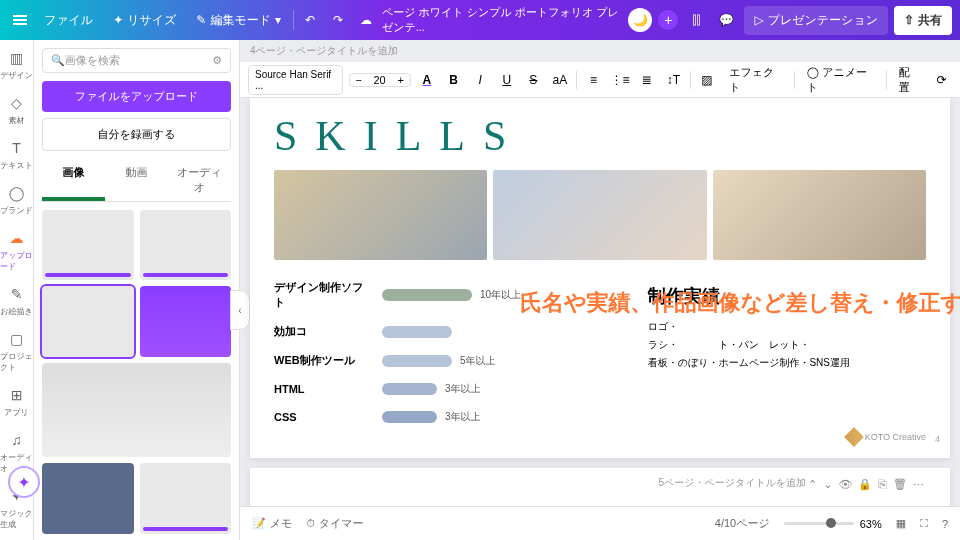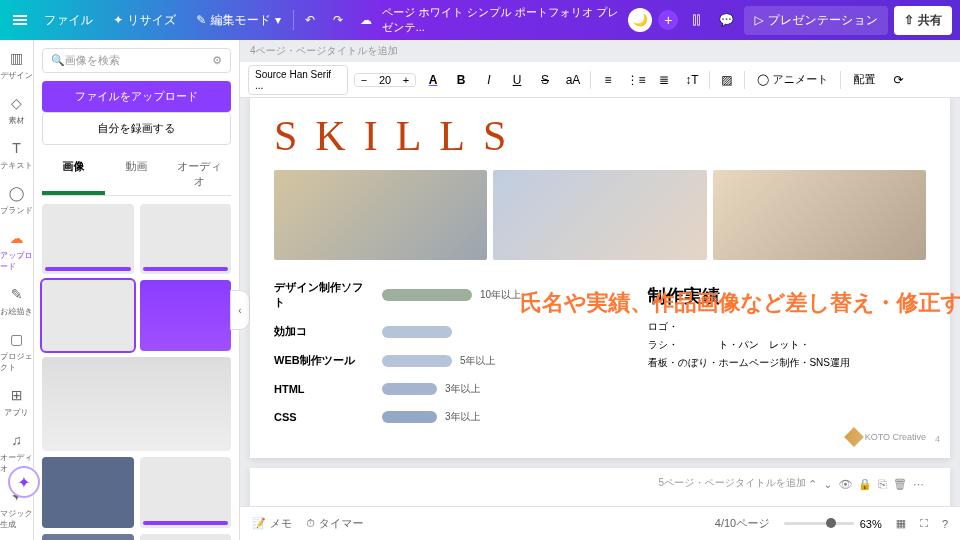--- a/index.html
+++ b/index.html
@@ -17,42 +17,42 @@
 .icon-btn{width:24px;height:24px;display:flex;align-items:center;justify-content:center;cursor:pointer}
 .present-btn{background:rgba(255,255,255,0.15);padding:6px 10px;border-radius:4px;cursor:pointer;display:flex;align-items:center;gap:4px}
 .share-btn{background:#fff;color:#333;padding:6px 10px;border-radius:4px;cursor:pointer;font-weight:bold;display:flex;align-items:center;gap:4px}
 .main{display:flex;height:500px}
 .sidebar{width:34px;background:#fff;border-right:1px solid #e0e0e0;display:flex;flex-direction:column;align-items:center;padding-top:8px;gap:12px}
 .side-item{display:flex;flex-direction:column;align-items:center;font-size:8px;color:#666;cursor:pointer;gap:2px}
 .side-item.active{color:#8b3dff}
 .side-icon{width:20px;height:20px;display:flex;align-items:center;justify-content:center;font-size:14px}
 .panel{width:206px;background:#fff;border-right:1px solid #e0e0e0;padding:8px;overflow-y:auto}
 .search-box{display:flex;align-items:center;border:1px solid #ddd;border-radius:4px;padding:4px 8px;margin-bottom:8px;font-size:11px;color:#999}
-.upload-btn{width:100%;background:#8b3dff;color:#fff;border:none;padding:8px;border-radius:4px;font-size:11px;cursor:pointer}
+.upload-btn{width:100%;background:#8b3dff;color:#fff;border:none;padding:8px;border-radius:4px;font-size:11px;margin-bottom:6px;cursor:pointer}
 .record-btn{width:100%;background:#fff;border:1px solid #ddd;padding:8px;border-radius:4px;font-size:11px;margin-bottom:8px;cursor:pointer}
 .tabs{display:flex;border-bottom:1px solid #e0e0e0;margin-bottom:8px}
 .tab{flex:1;text-align:center;padding:6px;font-size:11px;cursor:pointer;color:#666}
 .tab.active{color:#000;border-bottom:4px solid #15803d;font-weight:bold}
 .thumbs{display:grid;grid-template-columns:1fr 1fr;gap:6px}
 .thumb{aspect-ratio:1.3;background:#e8e8e8;border-radius:4px;cursor:pointer;position:relative;overflow:hidden}
 .thumb.sel{outline:2px solid #8b3dff}
 .thumb-bar{position:absolute;bottom:3px;left:3px;right:3px;height:4px;background:#8b3dff;border-radius:2px}
 .canvas-area{flex:1;background:#ebecf0;display:flex;flex-direction:column;position:relative}
 .toolbar{height:36px;background:#fff;border-bottom:1px solid #e0e0e0;display:flex;align-items:center;padding:0 8px;gap:6px;font-size:11px;position:relative;z-index:2}
 .font-sel{border:1px solid #ddd;padding:3px 6px;border-radius:4px;font-size:10px;width:100px}
 .size-ctrl{display:flex;align-items:center;border:1px solid #ddd;border-radius:4px}
 .size-btn{width:18px;text-align:center;cursor:pointer}
 .size-val{width:24px;text-align:center;border:none;font-size:11px}
 .tb-btn{width:22px;height:22px;display:flex;align-items:center;justify-content:center;cursor:pointer;font-size:12px;border-radius:3px}
 .tb-sep{width:1px;height:18px;background:#ddd}
 .tb-text{padding:3px 6px;cursor:pointer;font-size:11px}
 .page-label{font-size:10px;color:#999;padding:4px 10px}
 .canvas-wrap{flex:1;overflow:auto;padding:0 10px 10px;position:relative}
 .slide{width:700px;background:#fff;margin:0 auto;box-shadow:0 2px 8px rgba(0,0,0,0.1);padding:14px 24px 20px;position:relative}
-.skills-title{font-family:serif;font-size:42px;letter-spacing:18px;color:#c2410c;font-weight:300;margin-bottom:10px}
+.skills-title{font-family:serif;font-size:42px;letter-spacing:18px;color:#0f766e;font-weight:300;margin-bottom:10px}
 .img-row{display:flex;gap:6px;margin-bottom:20px}
 .img-box{flex:1;height:90px;background:linear-gradient(135deg,#d4c5a0,#9ba5b0);border-radius:2px}
 .img-box:nth-child(2){background:linear-gradient(135deg,#c0cde0,#e5d5c5)}
 .img-box:nth-child(3){background:linear-gradient(135deg,#e8d8c0,#b5a590)}
 .skills-content{display:flex;gap:40px;font-size:11px}
 .skills-left{flex:1.2}
 .skill-row{display:flex;align-items:center;margin-bottom:14px;gap:8px}
 .skill-name{width:100px;font-weight:bold}
 .skill-bar{width:90px;height:12px;border-radius:6px}
 .b1{background:#9db09d}.b2{background:#b5c4d8}.b3{background:#a5b5d0}.b4{background:#95a8c8}
@@ -203,20 +203,21 @@
           <s>S</s>
         </div>
       <div class="tb-btn">aA</div>
       <div class="tb-sep"></div>
       <div class="tb-btn">≡</div>
       <div class="tb-btn">⋮≡</div>
       <div class="tb-btn">≣</div>
       <div class="tb-btn">↕T</div>
       <div class="tb-sep"></div>
       <div class="tb-btn">▨</div>
+      <div class="tb-text">エフェクト</div>
       <div class="tb-sep"></div>
       <div class="tb-text">◯ <span>アニメート</span></div>
       <div class="tb-sep"></div>
       <div class="tb-text">配置</div>
       <div class="tb-btn">⟳</div>
     </div>
     <div class="canvas-wrap">
       <div class="slide">
         <div class="skills-title">SKILLS</div>
         <div class="img-row">

